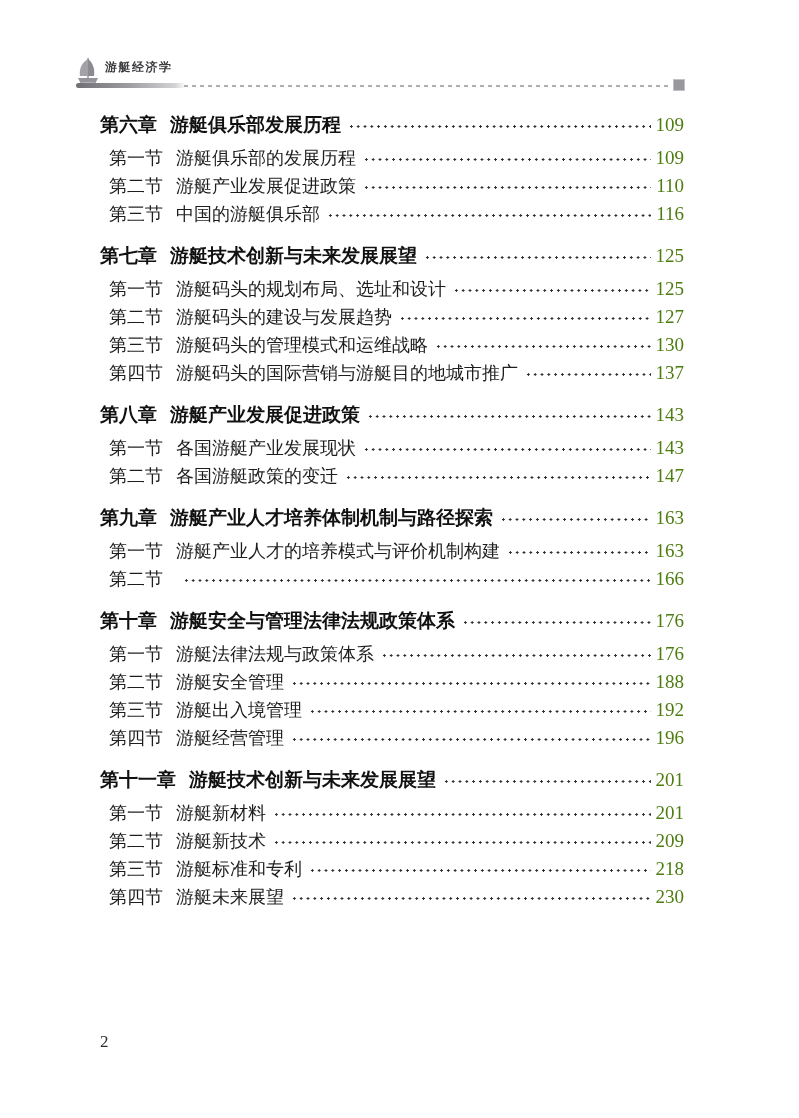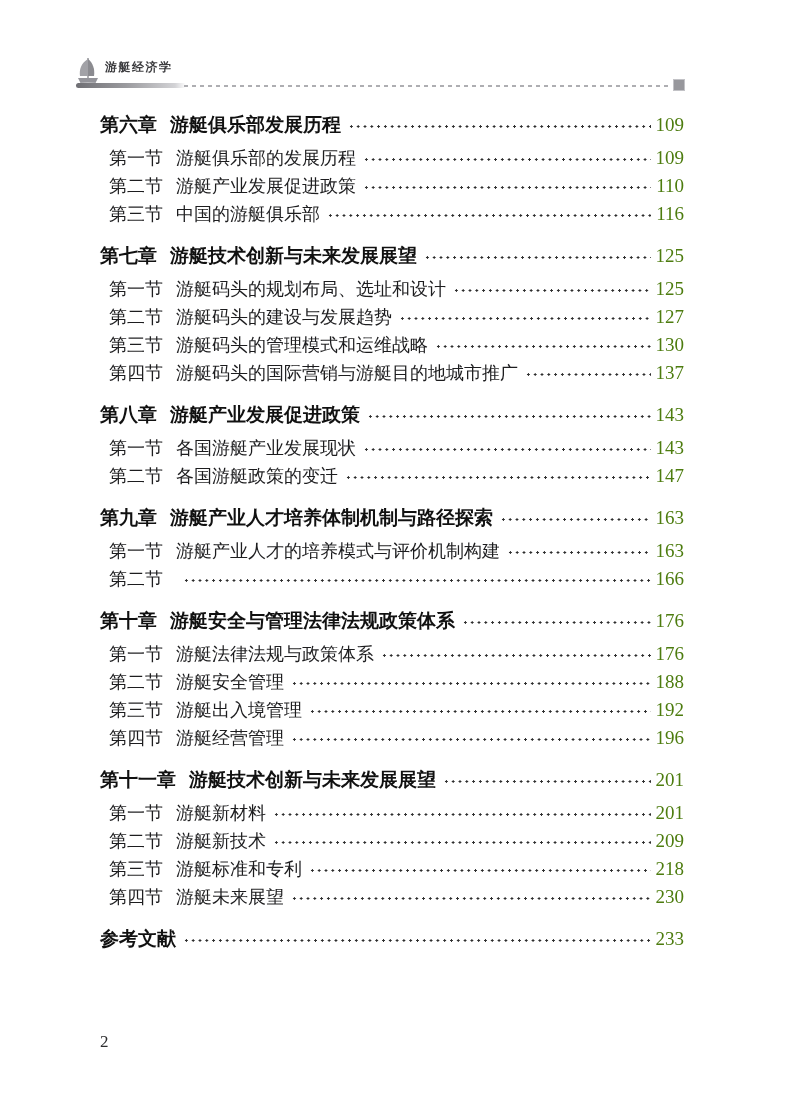--- a/index.html
+++ b/index.html
@@ -229,24 +229,19 @@
         <span class="title">游艇标准和专利</span>
         <span class="leader"></span>
         <span class="page-num">218</span>
       </div>
       <div class="row section">
         <span class="label">第四节</span>
         <span class="title">游艇未来展望</span>
         <span class="leader"></span>
         <span class="page-num">230</span>
       </div>
-      <div class="row chapter">
-        <span class="title">参考文献</span>
-        <span class="leader"></span>
-        <span class="page-num">233</span>
-      </div>
     </main>
 
   <footer>
     <span class="folio">2</span>
   </footer>
 
 </div>
 
 </body></html>

